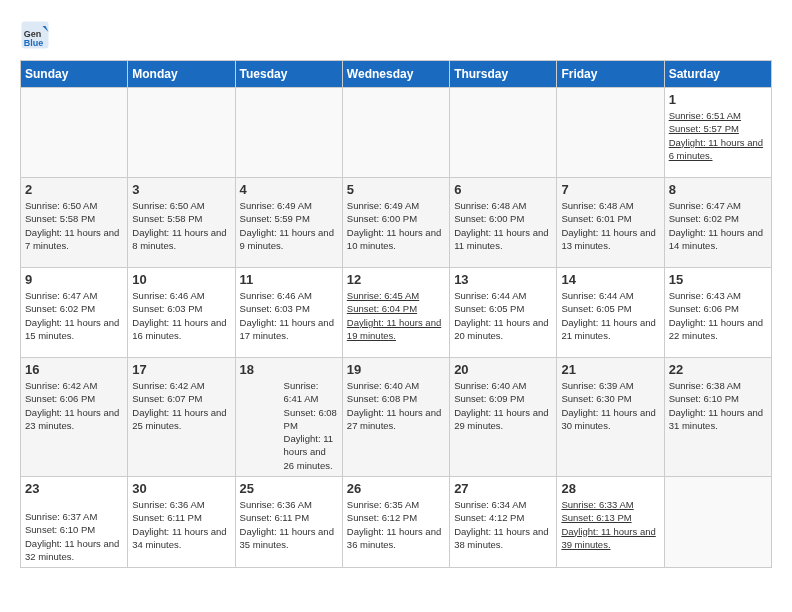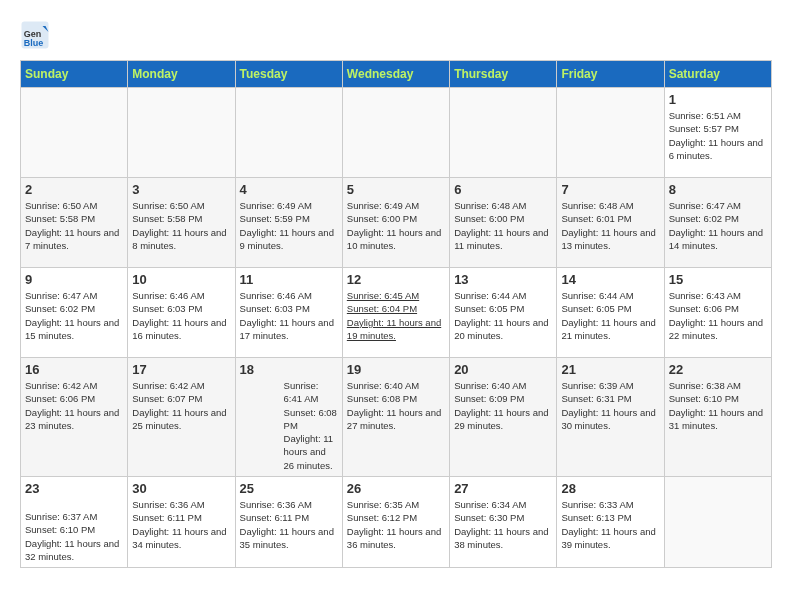--- a/index.html
+++ b/index.html
@@ -38,21 +38,21 @@
       font-size: 14px;
       color: #555;
     }
     .calendar {
       width: 100%;
       border-collapse: collapse;
       font-size: 11px;
     }
     .calendar th {
       background-color: #1a6abf;
-      color: #bef264;
+      color: #ffffff;
       padding: 6px 4px;
       text-align: left;
       font-size: 12px;
       font-weight: bold;
       border: 1px solid #ccc;
     }
     .calendar td {
       border: 1px solid #ccc;
       vertical-align: top;
       padding: 4px;
@@ -115,21 +115,21 @@
   <tbody id="calendar-body">
   <tr>
         <td class="empty-cell"></td>
         <td class="empty-cell"></td>
         <td class="empty-cell"></td>
         <td class="empty-cell"></td>
         <td class="empty-cell"></td>
         <td class="empty-cell"></td>
         <td>
           <div class="day-number">1</div>
-          <div class="day-info" style="white-space: pre-line;">Sunrise: 6:51 AM
+          <div class="day-info" style="white-space: pre-line; text-decoration: underline;">Sunrise: 6:51 AM
 Sunset: 5:57 PM
 Daylight: 11 hours and 6 minutes.</div>
         </td>
       </tr>
       <tr class="row-shade">
         <td>
           <div class="day-number">2</div>
           <div class="day-info" style="white-space: pre-line;">Sunrise: 6:50 AM
 Sunset: 5:58 PM
 Daylight: 11 hours and 7 minutes.</div>
@@ -242,21 +242,21 @@
         </td>
         <td>
           <div class="day-number">20</div>
           <div class="day-info" style="white-space: pre-line;">Sunrise: 6:40 AM
 Sunset: 6:09 PM
 Daylight: 11 hours and 29 minutes.</div>
         </td>
         <td>
           <div class="day-number">21</div>
           <div class="day-info" style="white-space: pre-line;">Sunrise: 6:39 AM
-Sunset: 6:31 PM
+Sunset: 6:30 PM
 Daylight: 11 hours and 30 minutes.</div>
         </td>
         <td>
           <div class="day-number">22</div>
           <div class="day-info" style="white-space: pre-line;">Sunrise: 6:38 AM
 Sunset: 6:10 PM
 Daylight: 11 hours and 31 minutes.</div>
         </td>
       </tr>
       <tr>
@@ -280,25 +280,25 @@
         </td>
         <td>
           <div class="day-number">26</div>
           <div class="day-info" style="white-space: pre-line;">Sunrise: 6:35 AM
 Sunset: 6:12 PM
 Daylight: 11 hours and 36 minutes.</div>
         </td>
         <td>
           <div class="day-number">27</div>
           <div class="day-info" style="white-space: pre-line;">Sunrise: 6:34 AM
-Sunset: 6:30 PM
+Sunset: 4:12 PM
 Daylight: 11 hours and 38 minutes.</div>
         </td>
         <td>
           <div class="day-number">28</div>
-          <div class="day-info" style="white-space: pre-line;">Sunrise: 6:33 AM
+          <div class="day-info" style="white-space: pre-line; text-decoration: underline;">Sunrise: 6:33 AM
 Sunset: 6:13 PM
 Daylight: 11 hours and 39 minutes.</div>
         </td>
         <td class="empty-cell"></td>
       </tr>
     </tbody>
 </table>
 
 </body></html>

